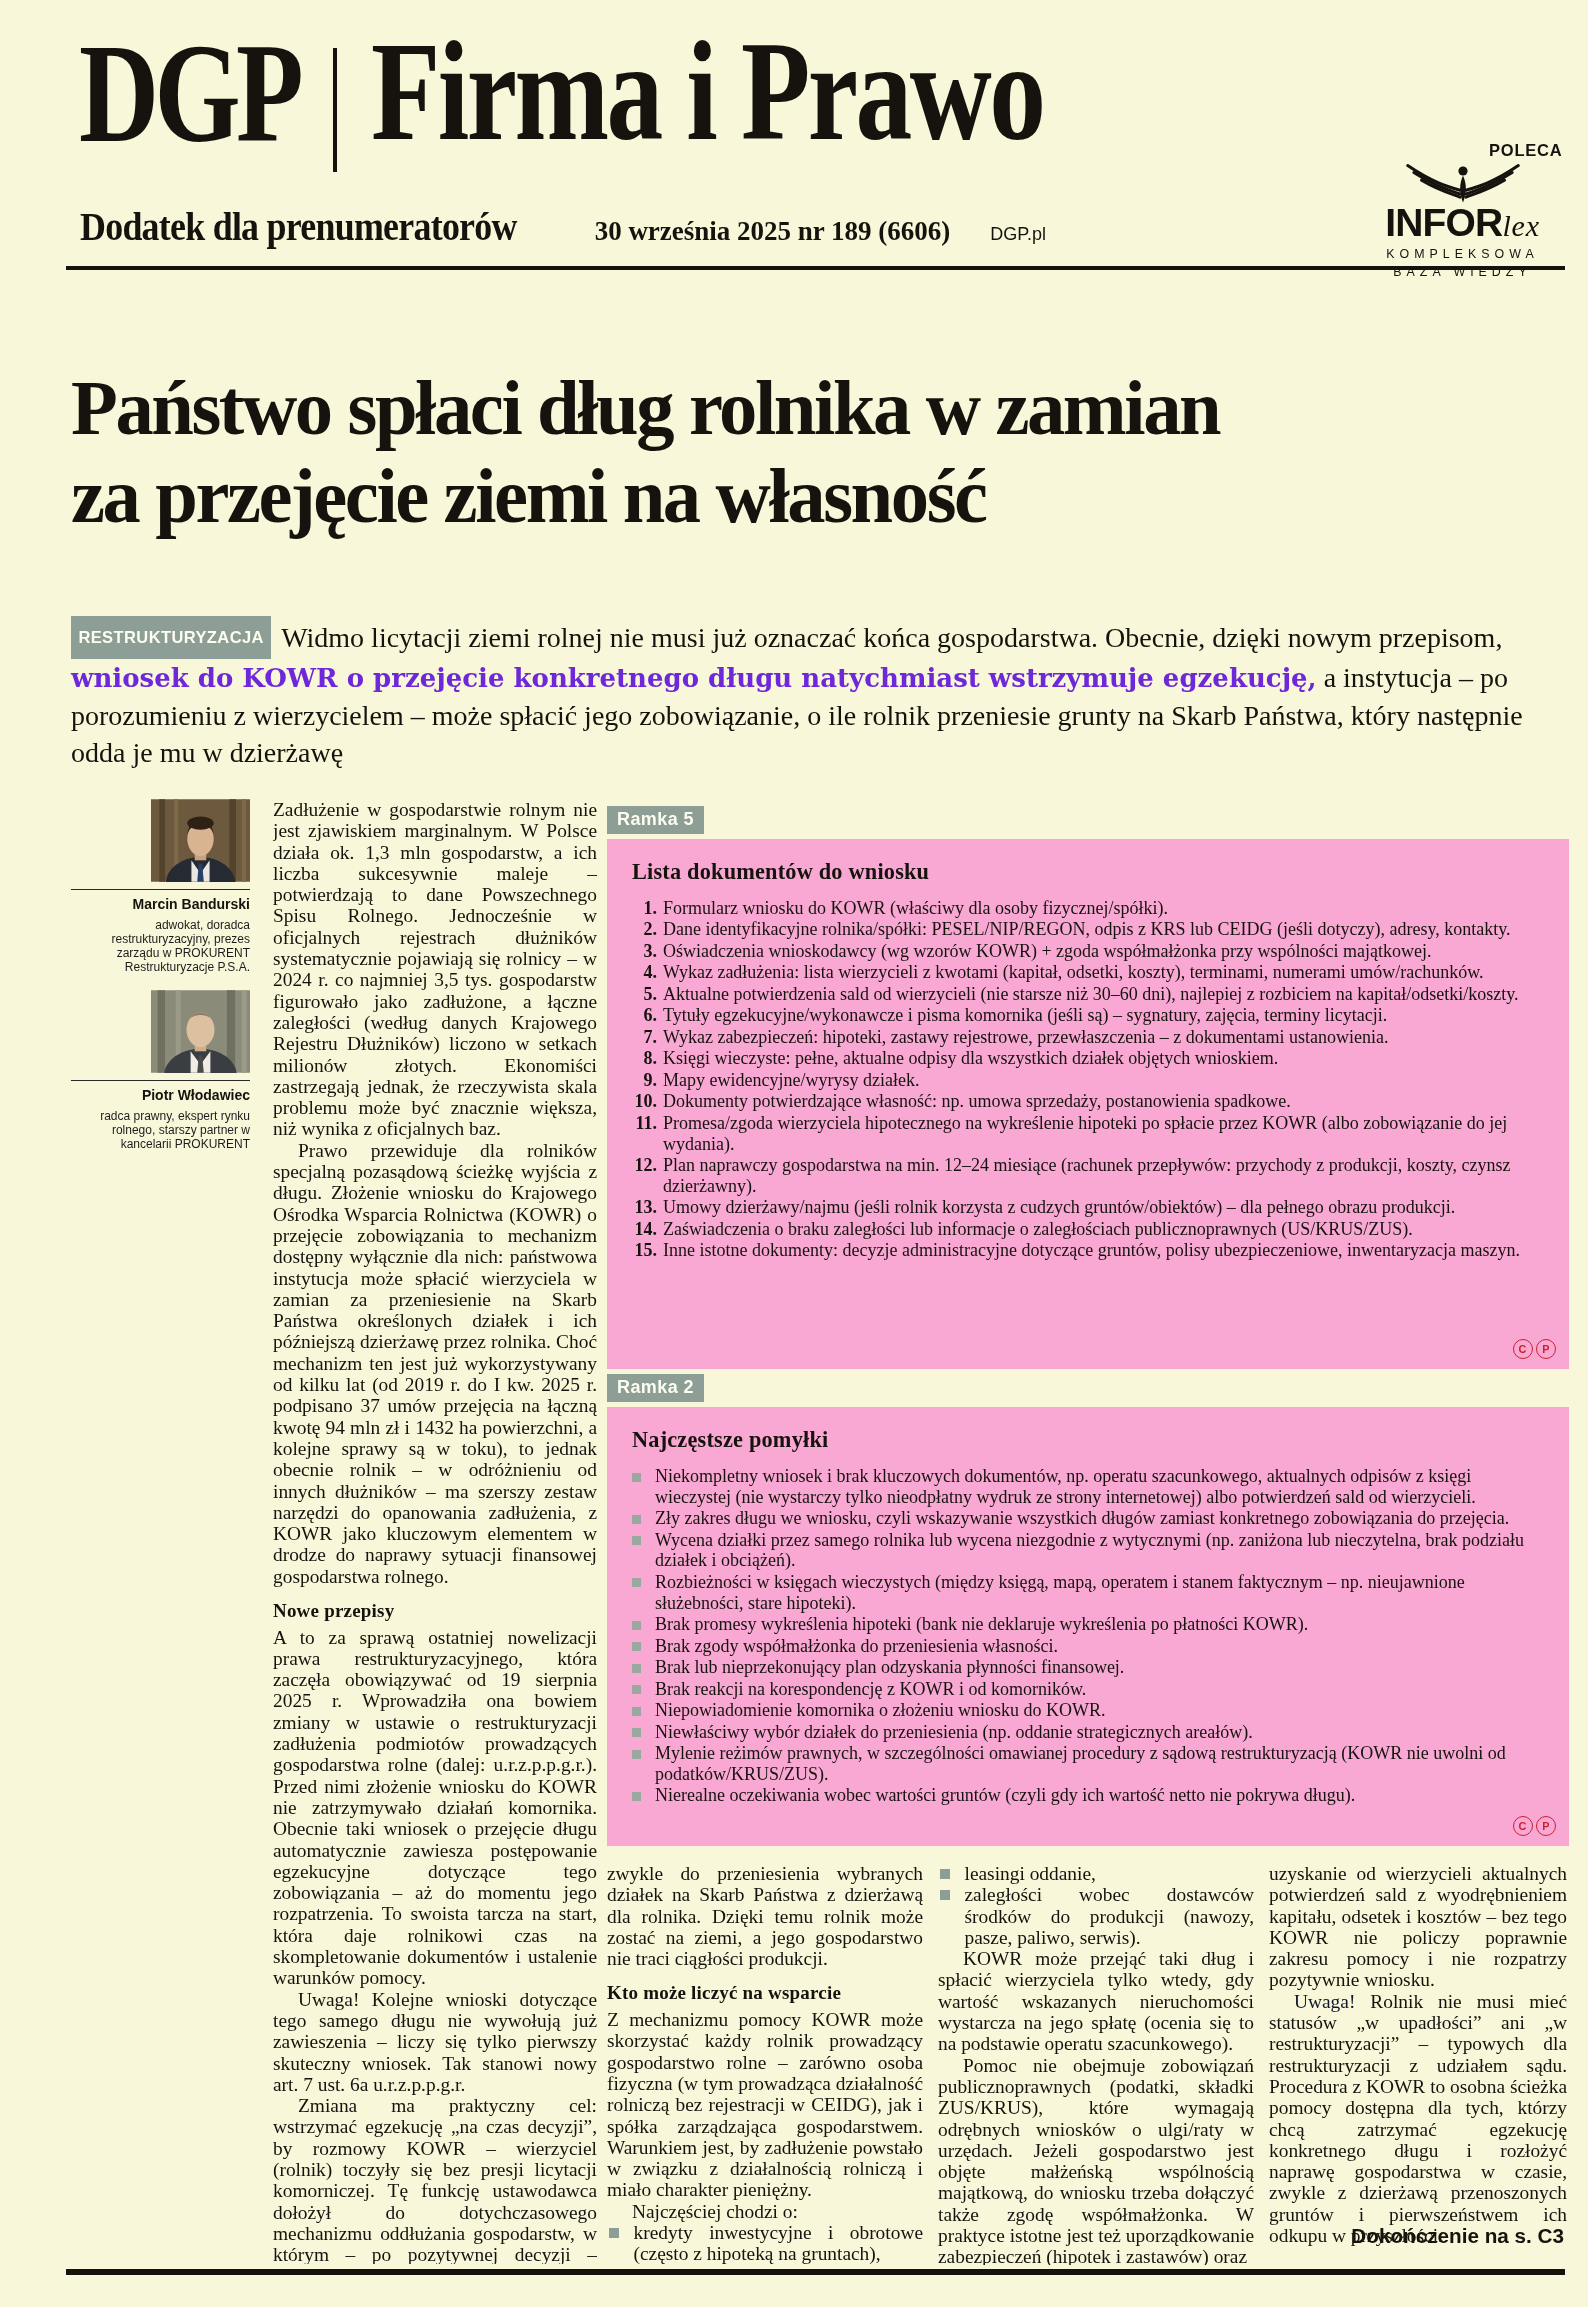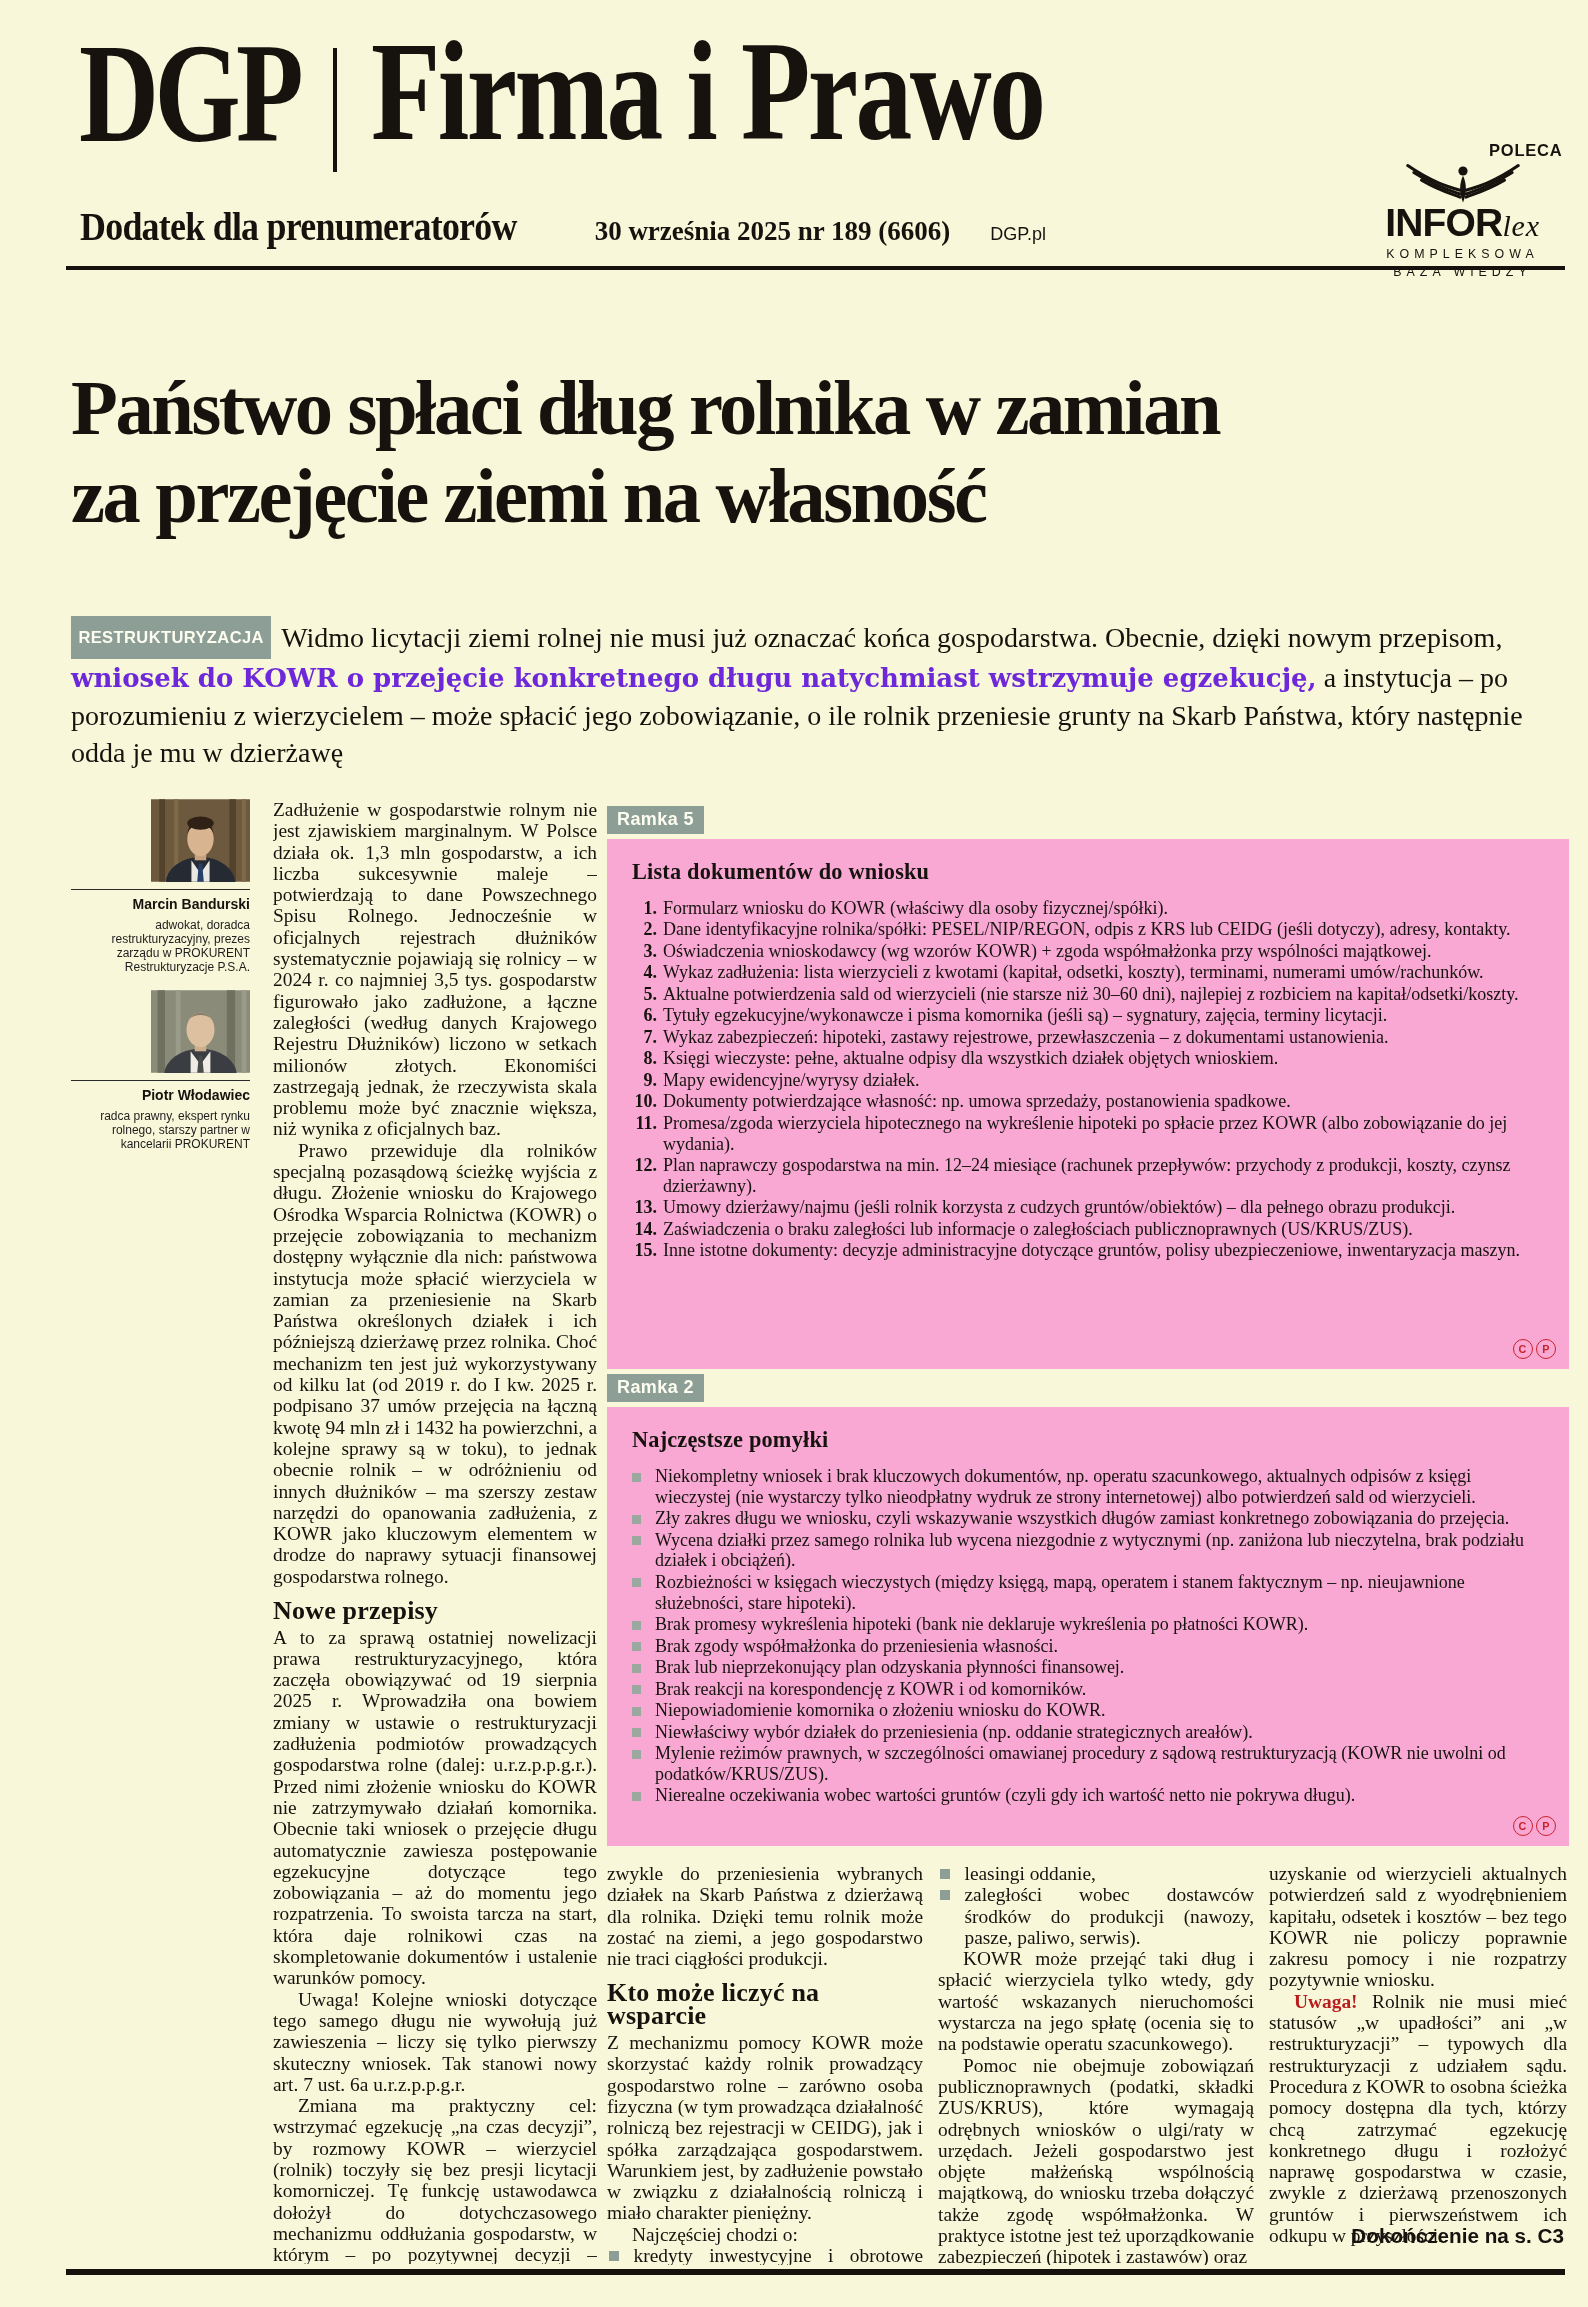--- a/index.html
+++ b/index.html
@@ -55,28 +55,28 @@
   .bio-name { border-top:1.7px solid #2a2a2a; padding-top:6.6px; font-weight:bold; font-size:14px; line-height:17.4px; }
   .bio-role { font-size:12px; line-height:14px; margin-top:4.1px; color:#1d1d1d; }
 
   
   .bodycol {
     position:absolute; font-size:19.4px; line-height:21.3px;
     text-align:justify; hyphens:auto; overflow:hidden; color:#16130e;
   }
   .bodycol p { margin:0; }
   .bodycol p.ind { text-indent:25px; }
-  .bodycol h3 { margin:11.6px 0 5px; font-size:26px; line-height:23px; text-align:left; letter-spacing:0.2px; }
+  .bodycol h3 { margin:11.6px 0 5px; font-size:19px; line-height:23px; text-align:left; letter-spacing:0.2px; }
   .col1 { left:273px;  top:799px;  width:324px; height:1465px; }
   .col2 { left:607px;  top:1863px; width:316px; height:402px; }
   .col3 { left:938px; top:1863px; width:316px; height:402px; }
   .col4 { left:1269px; top:1863px; width:298px; height:402px; }
   .sq-item { position:relative; padding-left:26.5px; margin:0; }
   .sq-item::before { content:""; position:absolute; left:1.7px; top:5.8px; width:10px; height:10px; background:#8d9e97; }
-  .uwaga { color:#b91c1c; font-weight:bold; }
+  .uwaga { color:#0f172a; font-weight:normal; }
   .continuation { position:absolute; right:25px; top:2224px; font-family:"Liberation Sans",sans-serif;
                   font-weight:bold; font-size:20.7px; }
 
   
   .box-badge {
     position:absolute; background:#8d9e97; color:#fdfdf0;
     font-family:"Liberation Sans",sans-serif; font-weight:bold; font-size:18px;
     padding:3.3px 10px 4.1px; letter-spacing:0.4px;
   }
   .badge1 { left:607px; top:806px; }

